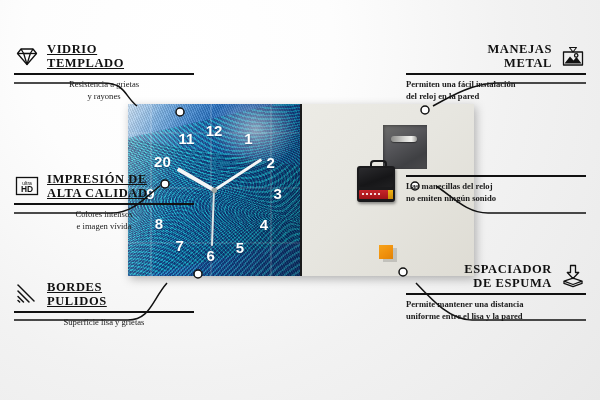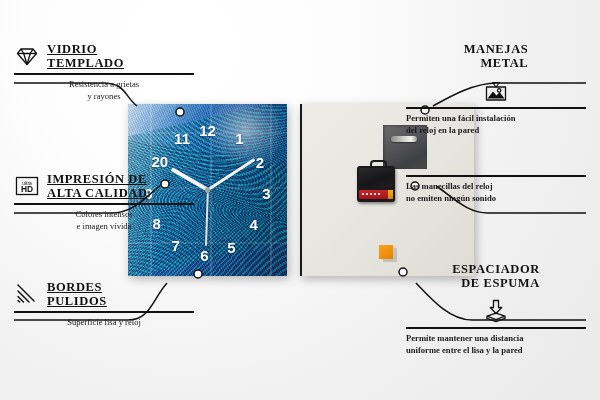--- a/index.html
+++ b/index.html
@@ -12,21 +12,21 @@
     position:relative;width:600px;height:400px;overflow:hidden;
     background:
       radial-gradient(circle at 30% 12%, #ffffff 0%, #fdfdfd 28%, #f2f2f2 60%, #e9e9e9 100%);
   }
   
   .product-wrap{
     position:absolute;left:128px;top:104px;width:344px;height:172px;
     filter:drop-shadow(2px 3px 5px rgba(0,0,0,.28));
   }
   .clock-face{
-    position:absolute;left:0;top:0;width:159px;height:172px;
+    position:absolute;left:0;top:0;width:172px;height:172px;
     overflow:hidden;
     background:#1d63b5;
   }
   .clock-art{position:absolute;inset:0;}
   .clock-art .l1{
     position:absolute;inset:0;
     background:
       linear-gradient(118deg,#bcd6ef 0%,#6fa8de 14%,#2f79c8 32%,#1a5fb8 48%,#1552a8 66%,#10458f 84%,#0d3c80 100%);
   }
   .clock-art .l2{
@@ -126,21 +126,21 @@
     text-transform:uppercase;
   }
   .co-rule{height:2px;background:#111;margin-top:3px;}
   .co-desc{
     font-family:"Liberation Serif",serif;font-size:8.6px;color:#1b1b1b;
     line-height:1.35;margin-top:4px;white-space:pre-line;
   }
   .callout.left .co-head{justify-content:flex-start;}
   .callout.left .co-title{text-align:left;text-decoration:underline;}
   .callout.left .co-desc{text-align:center;}
-  .callout.right .co-head{flex-direction:column;justify-content:flex-end;gap:8px;}
+  .callout.right .co-head{flex-direction:row;justify-content:flex-end;gap:8px;}
   .callout.right .co-title{text-align:right;}
   .callout.right .co-desc{text-align:left;font-weight:bold;}
   .ico{width:26px;height:26px;flex:0 0 26px;display:block;}
   
   #c-vidrio{left:14px;top:42px;width:180px;}
   #c-impresion{left:14px;top:172px;width:180px;}
   #c-bordes{left:14px;top:280px;width:180px;}
   #c-manejas{right:14px;top:42px;width:180px;}
   #c-mecanismo{right:14px;top:172px;width:180px;}
   #c-espaciador{right:14px;top:262px;width:180px;}
@@ -264,21 +264,21 @@
               <path d="M4,10 L15,21"></path>
               <path d="M4,15.5 L9.5,21"></path>
           <path d="M4,19.5 L5.6,21"></path>
         </g>
           </svg>
       </span>
       <span class="co-title" style="white-space:pre-line">BORDES
 PULIDOS</span>
     </div>
     <div class="co-rule"></div>
-    <div class="co-desc">Superficie lisa y reloj</div>
+    <div class="co-desc">Superficie lisa y grietas</div>
   </div>
 
   <div class="callout right" id="c-manejas">
     <div class="co-head">
       <span class="co-title" style="white-space:pre-line;flex:1">MANEJAS
 METAL</span>
       <span class="ico">
         <svg viewBox="0 0 26 26">
             <g fill="none" stroke="#111" stroke-width="1.3" stroke-linejoin="round">
           <rect x="3.5" y="9" width="19" height="13"></rect>

